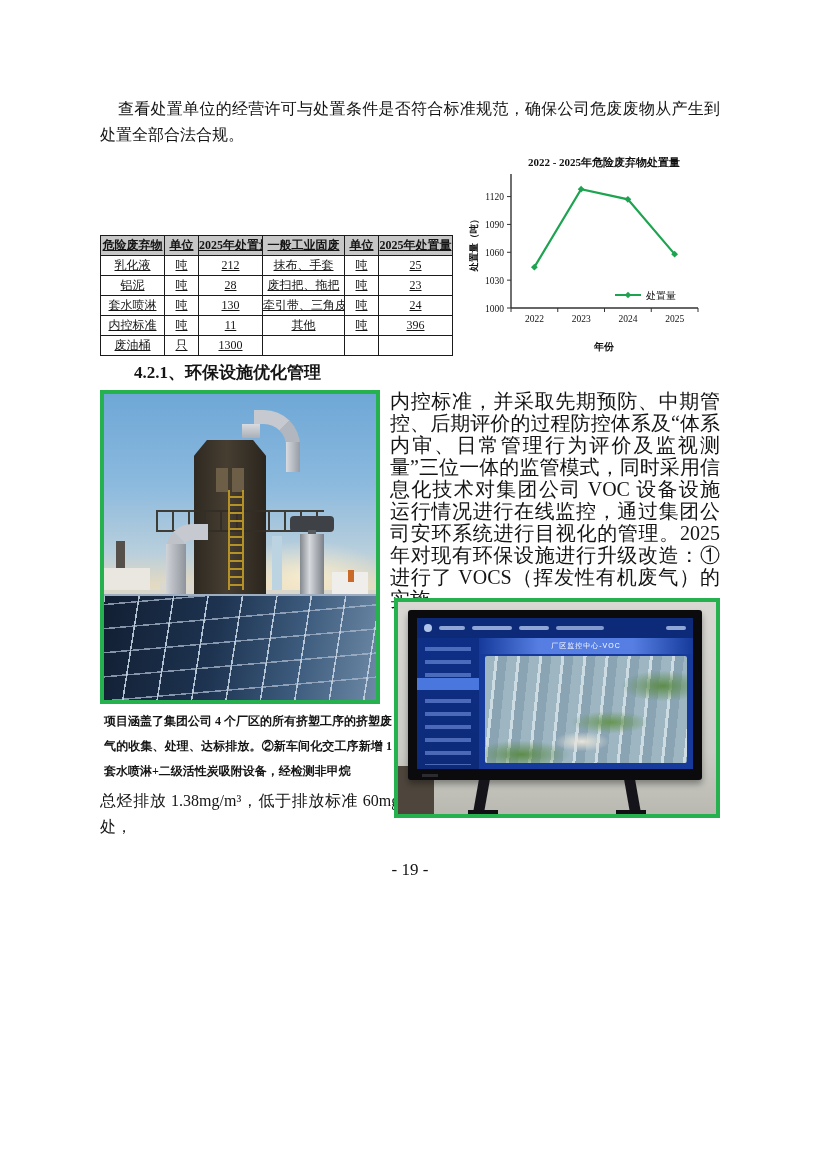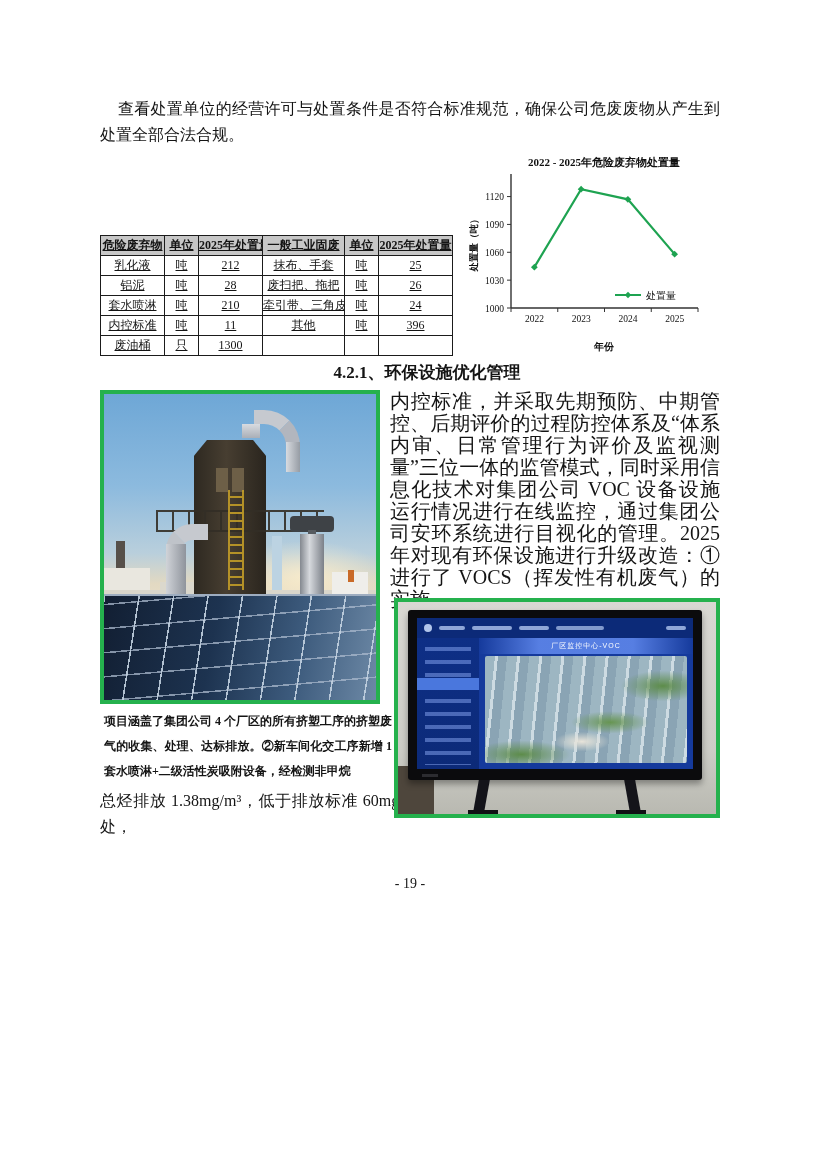--- a/index.html
+++ b/index.html
@@ -2,21 +2,21 @@
 <html><head>
 <meta charset="utf-8">
 <style>
   html,body{margin:0;padding:0;background:#9a9a9a;}
   .page{position:relative;width:827px;height:1170px;background:#ffffff;margin:0 auto;
         box-sizing:border-box;padding:96px 107px 0 100px;
         font-family:"Liberation Serif",serif;color:#141414;overflow:hidden;}
   .para{font-size:16px;line-height:26px;text-align:justify;margin:0;}
   .para-a{text-indent:18px;}
   .h2{font-size:17.5px;font-weight:bold;margin:8px 0 2px 34px;line-height:26px;}
-  .h3{font-size:17px;font-weight:bold;margin:4px 0 4px 34px;line-height:26px;text-align:center;}
+  .h3{font-size:17px;font-weight:bold;margin:4px 0 4px 34px;line-height:26px;}
   .indent2{text-indent:34px;}
 
   
   .tc-row{display:flex;align-items:flex-end;margin-top:4px;text-decoration:underline;}
   table.waste{border-collapse:collapse;width:352px;table-layout:fixed;}
   .waste th,.waste td{border:1px solid #1b1b1b;text-align:center;padding:0;height:19px;
         font-size:12px;line-height:1.05;overflow:hidden;white-space:nowrap;
         font-family:"Liberation Serif",serif;}
   .waste th{background:#c7c7c7;font-weight:bold;}
   .chart-wrap{margin-left:12px;width:250px;}
@@ -25,21 +25,21 @@
   
   .photo{border:4px solid #25b14d;box-sizing:border-box;position:relative;overflow:hidden;background:#ccc;}
   .photo1{float:left;width:280px;height:314px;margin:0 10px 2px 0;}
   .photo2{position:absolute;top:208px;right:0;width:326px;height:220px;}
 
   .region{position:relative;min-height:470px;}
   .c-intro{font-size:16px;line-height:26px;text-align:justify;margin:0;}
   .c-wrap{font-size:20px;line-height:22px;text-align:justify;margin:0;padding-left:27px;}
   .c-left{clear:left;width:288px;font-size:12px;line-height:25px;text-align:justify;margin:4px;padding-top:3px;font-weight:bold;}
   .c-full{font-size:16px;line-height:26px;margin:2px 0 0 0;text-align:justify;}
-  .footer{clear:both;text-align:center;font-size:14px;margin-top:16px;}
+  .footer{clear:both;text-align:center;font-size:17px;}
 
   
   .p1{position:absolute;inset:0;}
   .p1 .sky{position:absolute;inset:0;background:linear-gradient(180deg,#6ea7d6 0%,#8cbade 30%,#b9cfdc 52%,#e2d9c2 62%,#e6dcc6 66%,#cfc9bb 68%,#c4beb2 70%);}
   .p1 .glare{position:absolute;left:45%;top:48%;width:160px;height:70px;background:radial-gradient(closest-side,rgba(255,240,205,.8),rgba(255,240,205,0));}
   .p1 .bldg-l{position:absolute;left:0;top:57%;width:46px;height:30px;background:#e9e7df;box-shadow:50px 8px 0 -6px #dbd8cd;}
   .p1 .stack-l{position:absolute;left:12px;top:48%;width:9px;height:36px;background:#56504a;}
   .p1 .roofline{position:absolute;left:0;top:64%;width:100%;height:14px;background:#d9d6cb;}
   .p1 .tower{position:absolute;left:90px;top:46px;width:72px;height:158px;
         background:linear-gradient(90deg,#2e2921,#473e31 45%,#2a251e);
@@ -140,26 +140,26 @@
             <td>抹布、手套</td>
             <td>吨</td>
             <td>25</td>
           </tr>
           <tr>
             <td>铝泥</td>
             <td>吨</td>
             <td>28</td>
             <td>废扫把、拖把</td>
             <td>吨</td>
-            <td>26</td>
+            <td>23</td>
           </tr>
           <tr>
             <td>套水喷淋</td>
             <td>吨</td>
-            <td>210</td>
+            <td>130</td>
             <td>牵引带、三角皮带</td>
             <td>吨</td>
             <td>24</td>
           </tr>
           <tr>
             <td>内控标准</td>
             <td>吨</td>
             <td>11</td>
             <td>其他</td>
             <td>吨</td>

